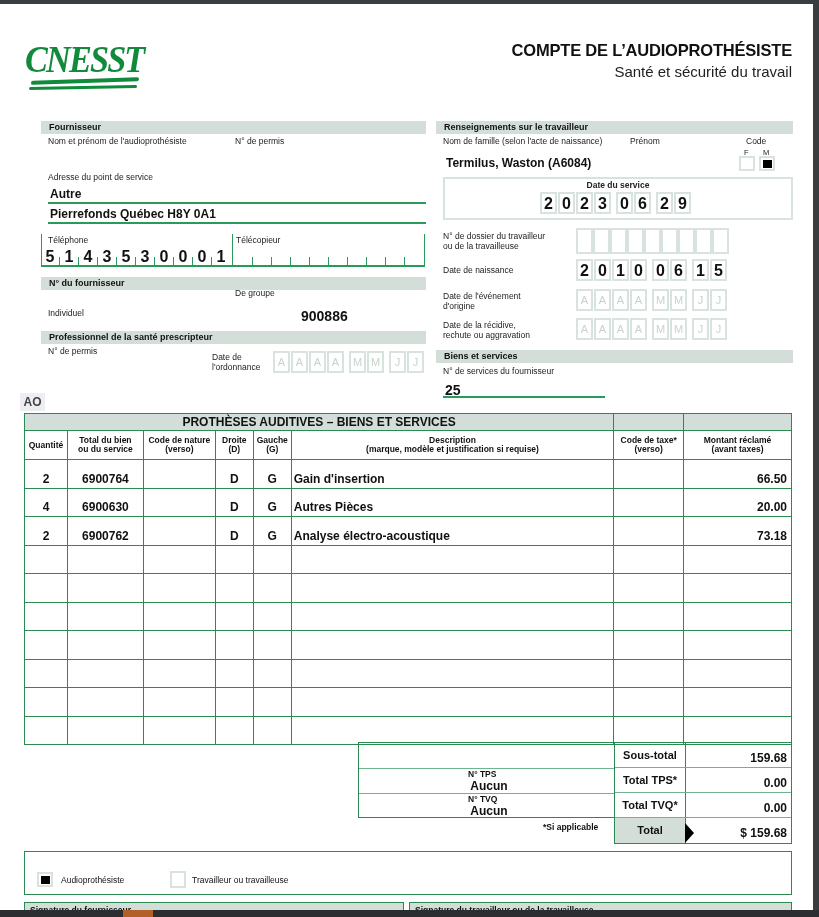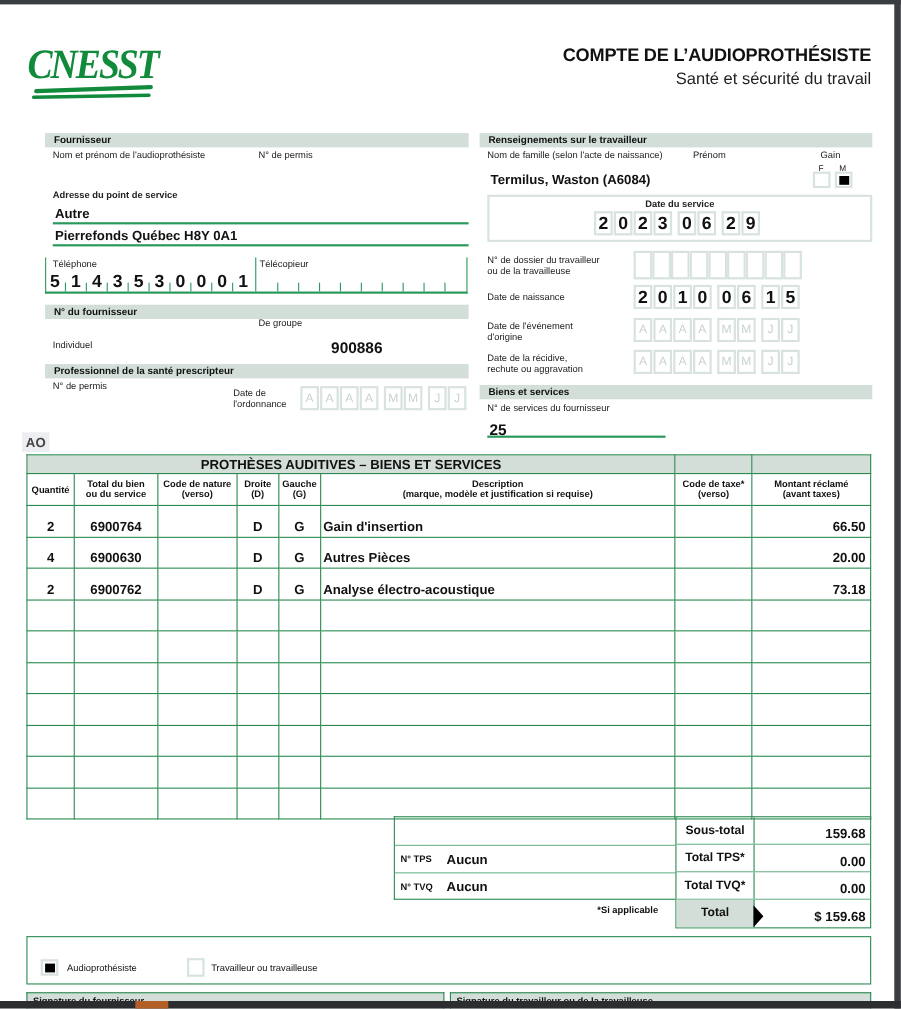--- a/index.html
+++ b/index.html
@@ -44,21 +44,21 @@
   table.items tr.title-row th { background: #d3ded8; height: 17px; font-size: 12px; font-weight: bold; }
   table.items tr.hdr th { height: 29px; font-weight: bold; font-size: 8.5px; line-height: 9px; }
   table.items tr.row td { height: 28.5px; vertical-align: bottom; padding-bottom: 2px; font-size: 12px; font-weight: bold; }
   .c { text-align: center; }
   .r { text-align: right; padding-right: 4px; }
   .l { text-align: left; padding-left: 2px; }
 
   .totals { left: 358px; top: 742px; width: 434px; }
   .tot-left { position: absolute; left: 0; top: 0; width: 256px; height: 76px; border: 1.5px solid #2a8a52; border-right: none; }
   .tot-left .r1 { height: 26px; border-bottom: 1.5px solid #6fb48c; }
-  .tot-left .r2, .tot-left .r3 { height: 24.5px; border-bottom: 1.5px solid #6fb48c; display: flex; align-items: center; padding-left: 5px; }
+  .tot-left .r2, .tot-left .r3 { height: 24.5px; border-bottom: 1.5px solid #6fb48c; display: flex; align-items: center; padding-left: 5px; flex-direction: column; }
   .tot-left .r3 { border-bottom: none; }
   .tot-lbl { font-size: 8.5px; font-weight: bold; width: 42px; }
   .tot-val { font-size: 12px; font-weight: bold; }
   .tot-right { position: absolute; left: 256px; top: 0; width: 178px; border: 1.5px solid #2a8a52; }
   .tot-row { display: flex; height: 25px; border-bottom: 1.5px solid #6fb48c; }
   .tot-row:last-child { border-bottom: none; }
   .tot-row .k { width: 71px; border-right: 1.5px solid #2a8a52; font-size: 11px; font-weight: bold; text-align: center; line-height: 25px; }
   .tot-row .v { flex: 1; font-size: 12px; font-weight: bold; text-align: right; padding-right: 4px; line-height: 30px; }
   .tot-row.total .k { background: #d3ded8; }
   .arrow { position: absolute; left: 327px; top: 81px; width: 0; height: 0; border-top: 10px solid transparent; border-bottom: 10px solid transparent; border-left: 9px solid #000; }
@@ -79,21 +79,21 @@
   <div class="logo-text">CNESST</div>
   <div class="logo-swoosh1"></div>
   <div class="logo-swoosh2"></div>
 </div>
 <div class="abs title">COMPTE DE L’AUDIOPROTHÉSISTE</div>
 <div class="abs subtitle">Santé et sécurité du travail</div>
 
 <div class="abs sec-head" style="left:41px; top:121px; width:385px;">Fournisseur</div>
 <div class="abs lbl" style="left:48px; top:136px;">Nom et prénom de l'audioprothésiste</div>
 <div class="abs lbl" style="left:235px; top:136px;">N° de permis</div>
-<div class="abs lbl" style="left:48px; top:172px;font-weight:bold;">Adresse du point de service</div>
+<div class="abs lbl" style="left:48px; top:172px;">Adresse du point de service</div>
 <div class="abs val" style="left:50px; top:187px;">Autre</div>
 <div class="abs gline" style="left:48px; top:202px; width:378px;"></div>
 <div class="abs val" style="left:50px; top:207px;">Pierrefonds Québec H8Y 0A1</div>
 <div class="abs gline" style="left:48px; top:222px; width:378px;"></div>
 
 <div class="abs phone-box">
   <div class="lbl" style="position:absolute; left:6px; top:1px;">Téléphone</div>
   <div class="lbl" style="position:absolute; left:194px; top:1px;">Télécopieur</div>
   <div class="phone-sep"></div>
   <div>
@@ -148,21 +148,21 @@
   <span class="dbox ph" style="left:54px;">A</span>
   <span class="dbox ph" style="left:76px;">M</span>
   <span class="dbox ph" style="left:94px;">M</span>
   <span class="dbox ph" style="left:116px;">J</span>
   <span class="dbox ph" style="left:134px;">J</span>
 </div>
 
 <div class="abs sec-head" style="left:436px; top:121px; width:357px;">Renseignements sur le travailleur</div>
 <div class="abs lbl" style="left:443px; top:136px;">Nom de famille (selon l'acte de naissance)</div>
 <div class="abs lbl" style="left:630px; top:136px;">Prénom</div>
-<div class="abs lbl" style="left:746px; top:136px;">Gain</div>
+<div class="abs lbl" style="left:746px; top:136px;">Code</div>
 <div class="abs lbl" style="left:744px; top:148px; font-size:7.5px;">F</div>
 <div class="abs lbl" style="left:763px; top:148px; font-size:7.5px;">M</div>
 <div class="check" style="left:739px; top:156px;"></div>
 <div class="check on" style="left:759px; top:156px;"></div>
 <div class="abs val" style="left:446px; top:156px;">Termilus, Waston (A6084)</div>
 
 <div class="abs svc-box">
   <div class="lbl" style="position:absolute; left:0; width:346px; top:1px; text-align:center; font-weight:bold;">Date du service</div>
   <div style="position:absolute; left:95px; top:13px;">
     <span class="dbox" style="left:0px;">2</span>

